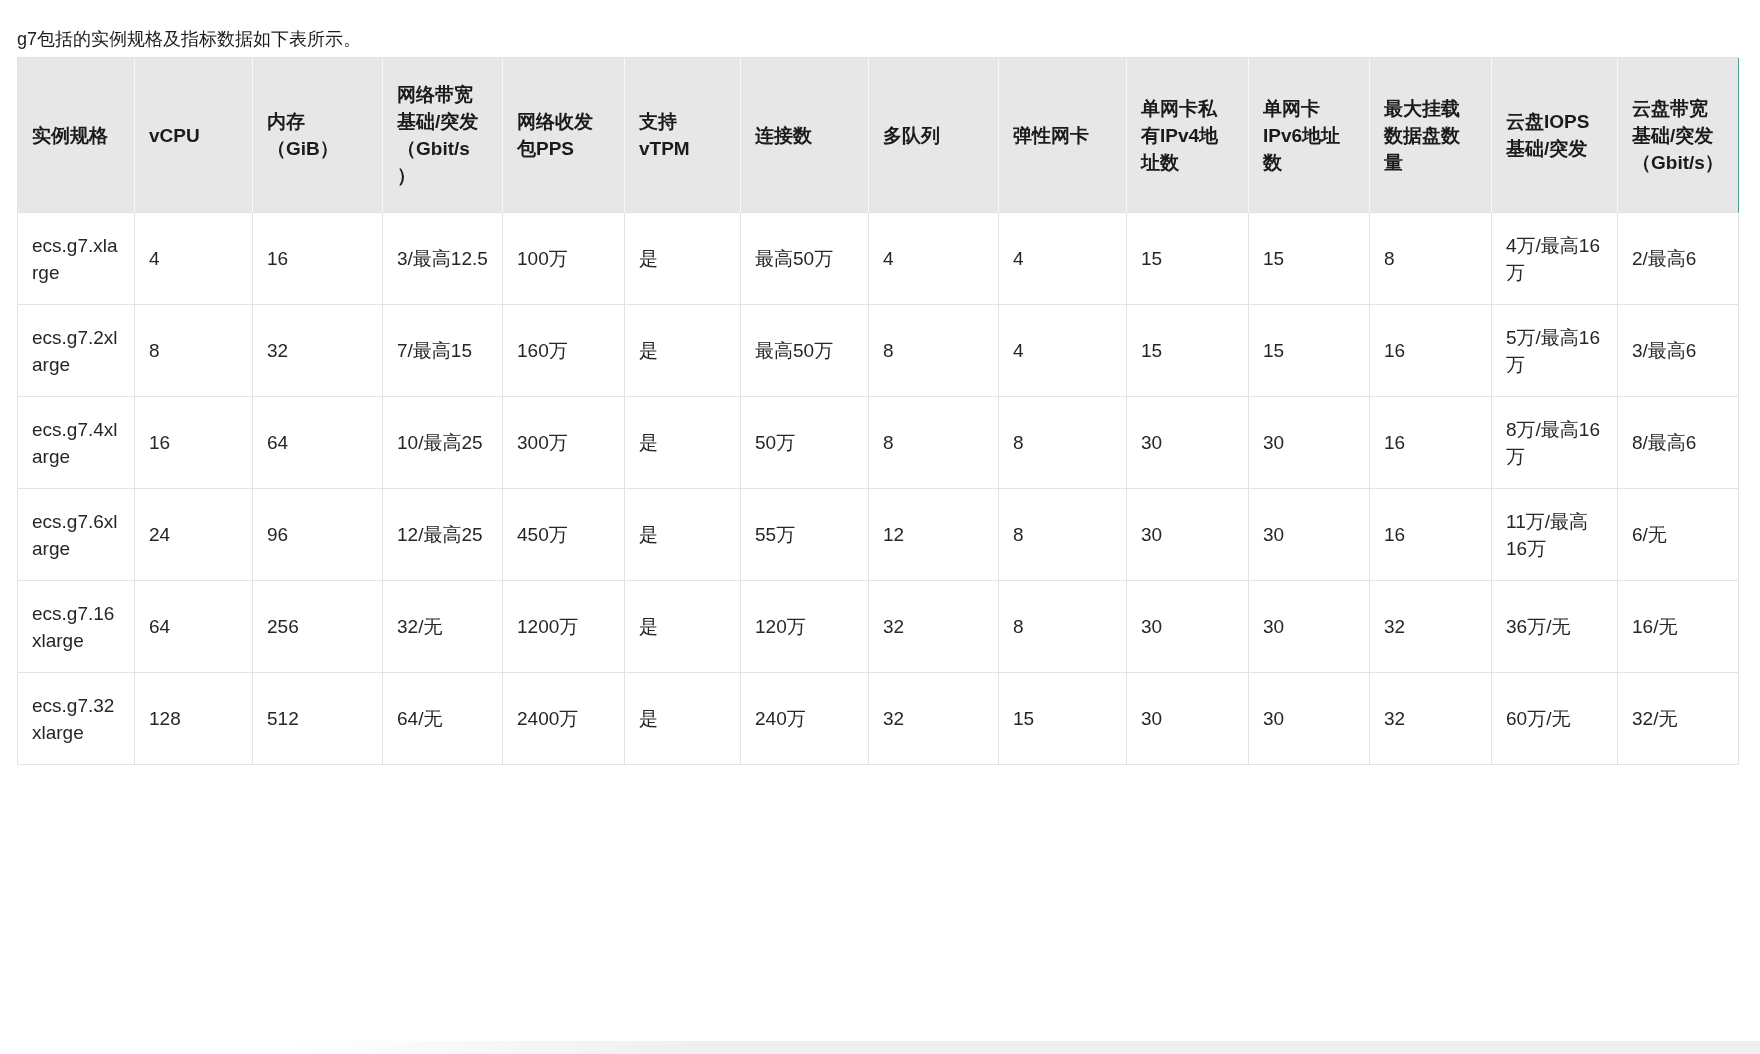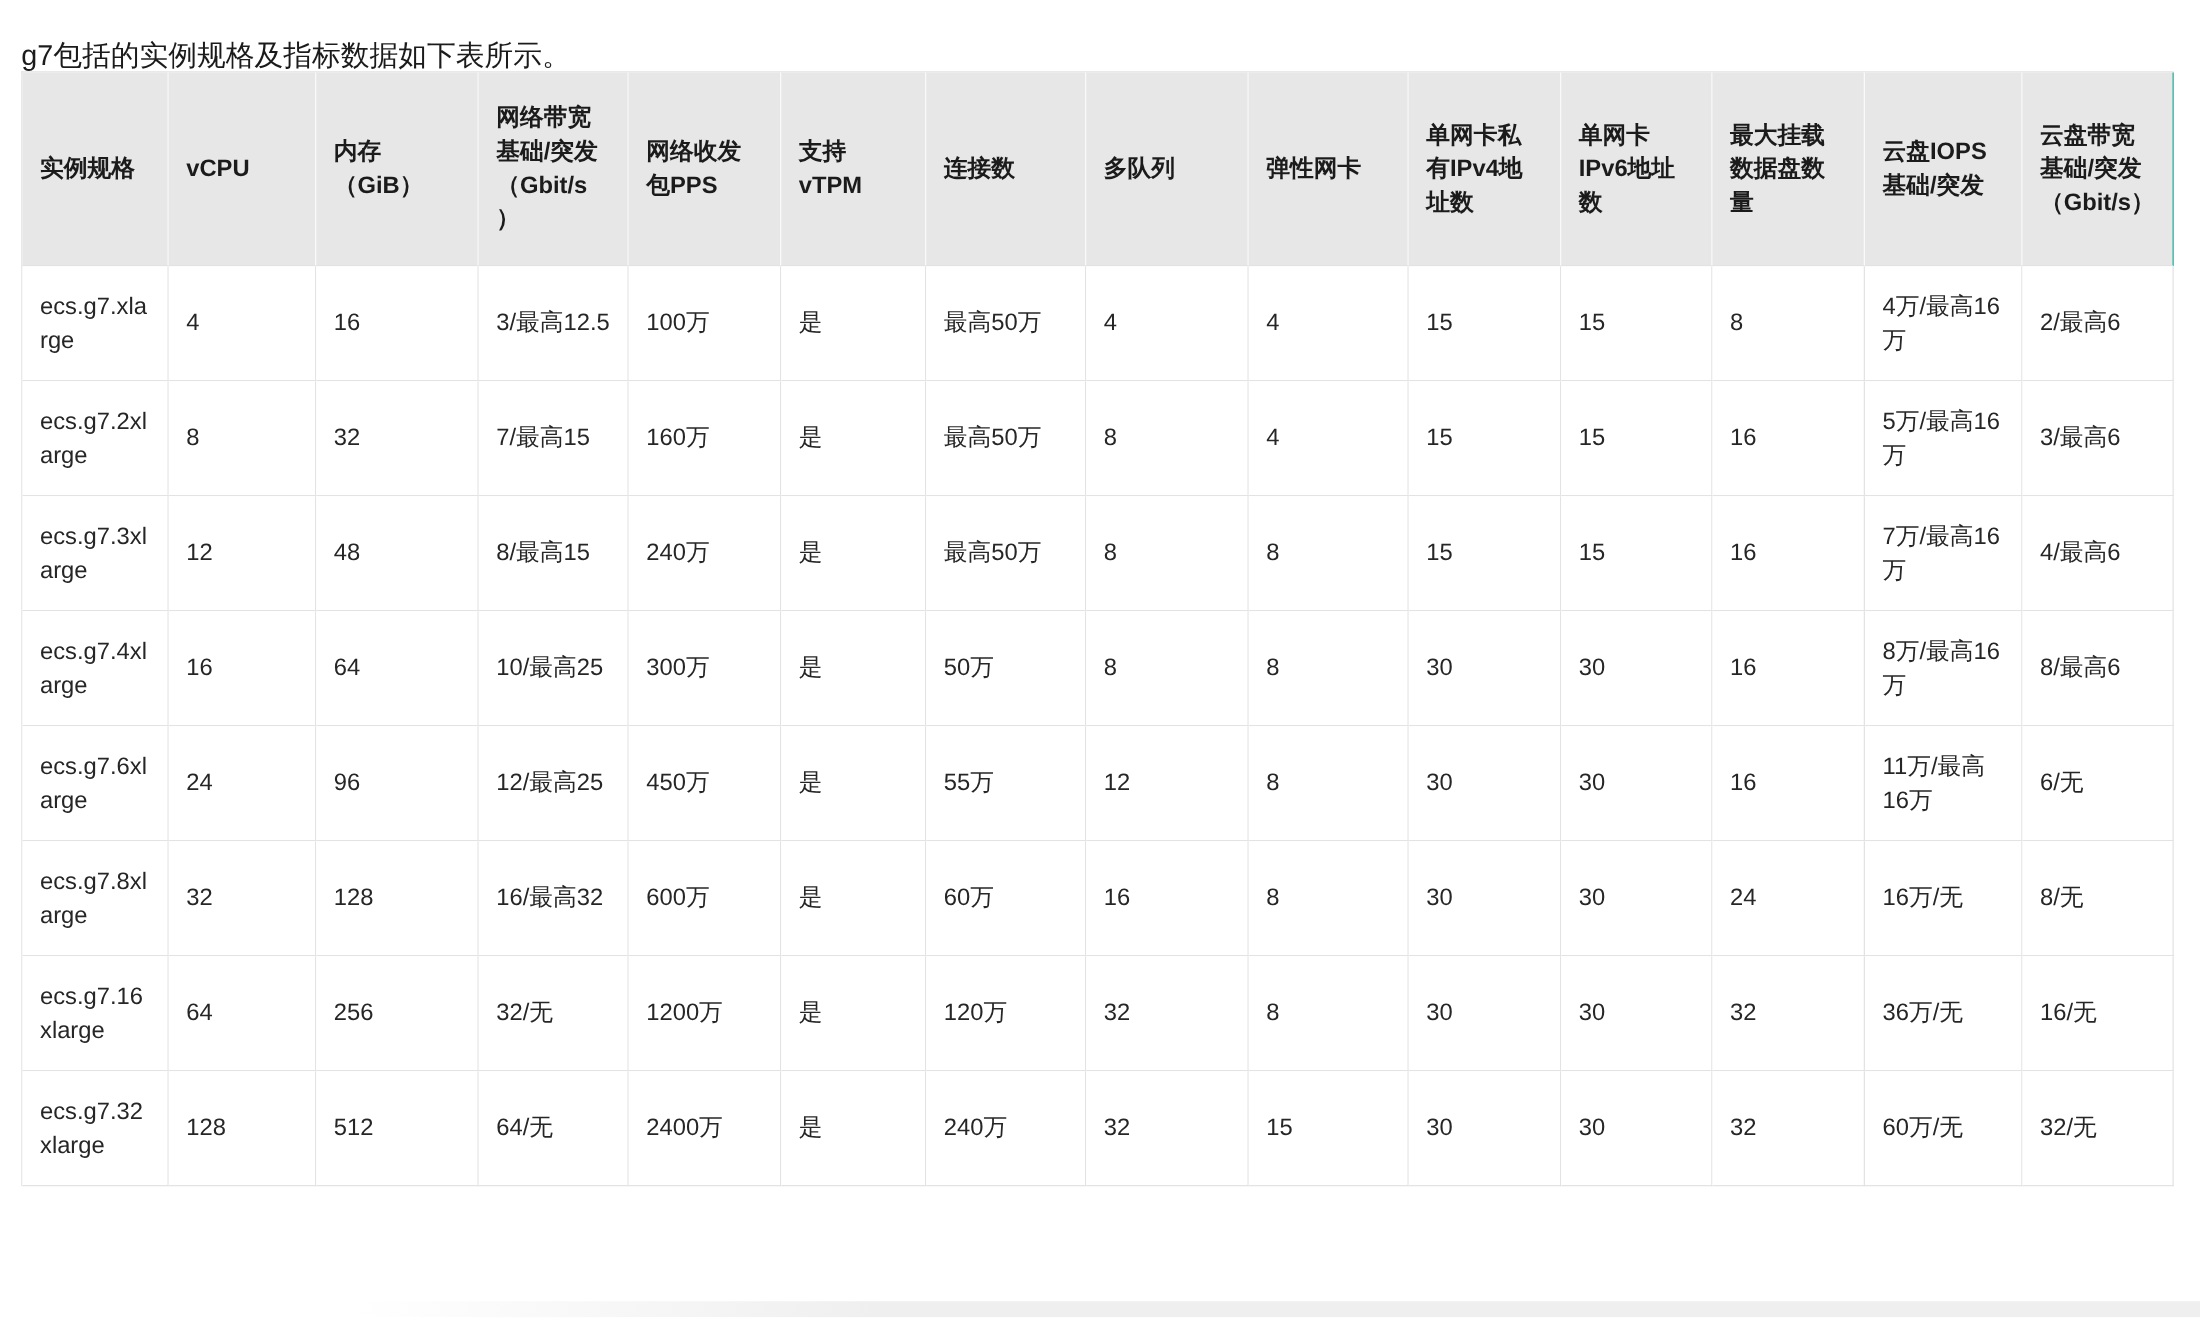--- a/index.html
+++ b/index.html
@@ -8,21 +8,21 @@
     width: 1760px;
     height: 1054px;
     overflow: hidden;
     background: #ffffff;
     font-family: "Liberation Sans", "DejaVu Sans", sans-serif;
   }
   .intro {
     position: absolute;
     left: 17px;
     top: 8px;
-    font-size: 23px;
+    font-size: 18px;
     line-height: 27px;
     color: #1b1b1b;
   }
   .table-wrap {
     position: absolute;
     left: 17px;
     top: 57px;
   }
   table.spec-table {
     border-collapse: separate;
@@ -138,36 +138,20 @@
           <td>最高50万</td>
           <td>8</td>
           <td>4</td>
           <td>15</td>
           <td>15</td>
           <td>16</td>
           <td>5万/最高16万</td>
           <td>3/最高6</td>
         </tr>
         <tr>
-          <td>ecs.g7.3xlarge</td>
-          <td>12</td>
-          <td>48</td>
-          <td>8/最高15</td>
-          <td>240万</td>
-          <td>是</td>
-          <td>最高50万</td>
-          <td>8</td>
-          <td>8</td>
-          <td>15</td>
-          <td>15</td>
-          <td>16</td>
-          <td>7万/最高16万</td>
-          <td>4/最高6</td>
-        </tr>
-        <tr>
           <td>ecs.g7.4xlarge</td>
           <td>16</td>
           <td>64</td>
           <td>10/最高25</td>
           <td>300万</td>
           <td>是</td>
           <td>50万</td>
           <td>8</td>
           <td>8</td>
           <td>30</td>
@@ -186,36 +170,20 @@
           <td>55万</td>
           <td>12</td>
           <td>8</td>
           <td>30</td>
           <td>30</td>
           <td>16</td>
           <td>11万/最高16万</td>
           <td>6/无</td>
         </tr>
         <tr>
-          <td>ecs.g7.8xlarge</td>
-          <td>32</td>
-          <td>128</td>
-          <td>16/最高32</td>
-          <td>600万</td>
-          <td>是</td>
-          <td>60万</td>
-          <td>16</td>
-          <td>8</td>
-          <td>30</td>
-          <td>30</td>
-          <td>24</td>
-          <td>16万/无</td>
-          <td>8/无</td>
-        </tr>
-        <tr>
           <td>ecs.g7.16xlarge</td>
           <td>64</td>
           <td>256</td>
           <td>32/无</td>
           <td>1200万</td>
           <td>是</td>
           <td>120万</td>
           <td>32</td>
           <td>8</td>
           <td>30</td>

